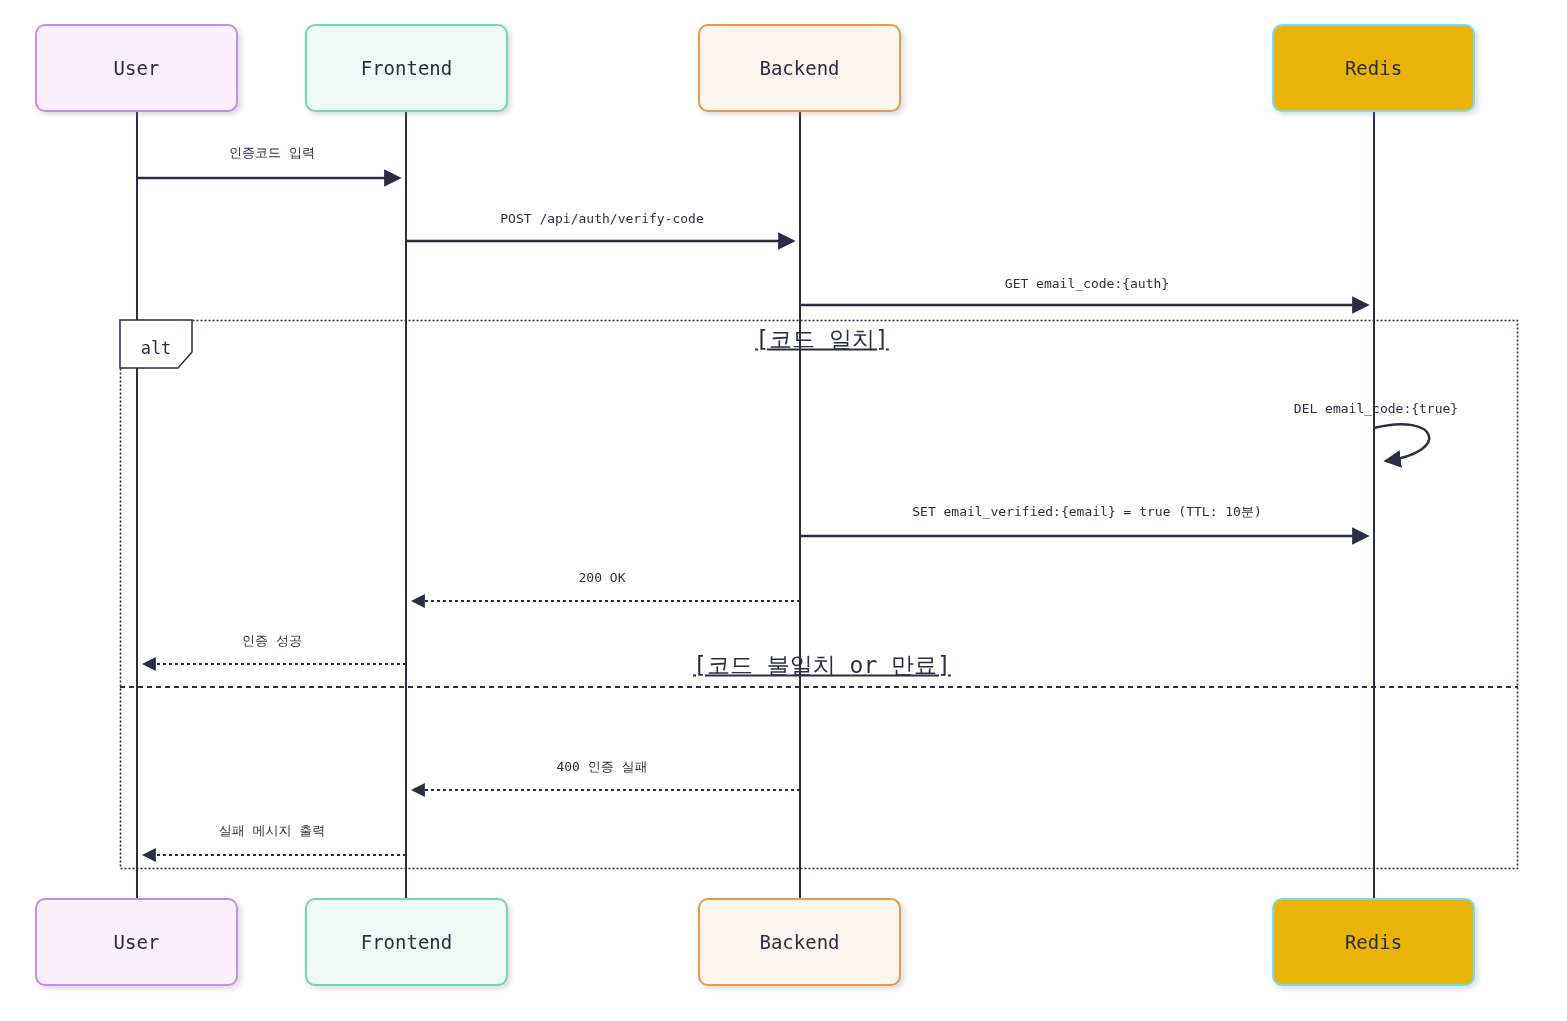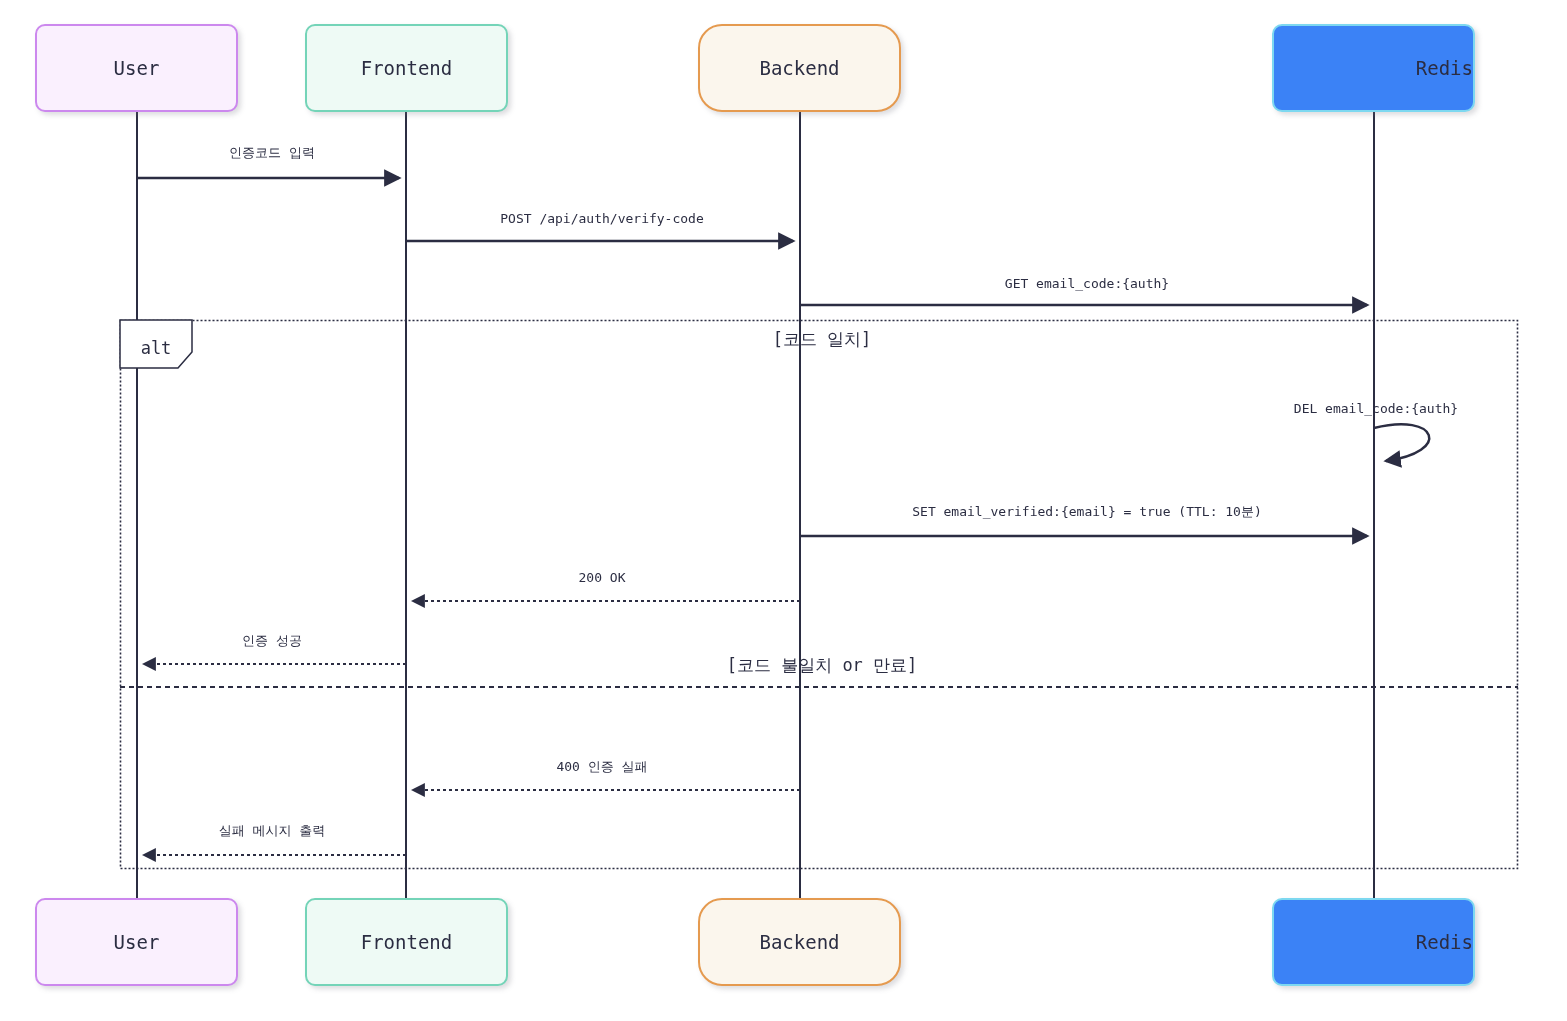--- a/index.html
+++ b/index.html
@@ -20,35 +20,36 @@
     border-radius:10px;
     display:flex;align-items:center;justify-content:center;
     font-size:19px;
     box-shadow:3px 3px 5px rgba(120,120,130,0.25);
     z-index:3;
   }
   .actor.top{top:24px;}
   .actor.bottom{top:898px;}
   .actor-user{background:#faf0fe;border-color:#cc88ee;}
   .actor-frontend{background:#eefaf5;border-color:#74d4b8;}
-  .actor-backend{background:#fbf6ed;border-color:#e59a4f;border-radius:24px;}
-  .actor-redis{background:#3b82f6;border-color:#7dd8f0;justify-content:flex-end;}
+  .actor-backend{background:#fbf6ed;border-color:#e59a4f;}
+  .actor-redis{background:#eab308;border-color:#7dd8f0;}
   .msg-label{
     position:absolute;
     transform:translate(-50%,-50%);
     font-size:13px;
     white-space:nowrap;
     z-index:2;
   }
   .cond-label{
     position:absolute;
     transform:translate(-50%,-50%);
-    font-size:17px;
+    font-size:23px;
     white-space:nowrap;
     z-index:2;
+    text-decoration:underline;
   }
   .alt-tag{
     position:absolute;
     left:120px;top:324px;
     width:72px;height:48px;
     box-sizing:border-box;
     display:flex;align-items:center;justify-content:center;
     font-size:17px;
     z-index:4;
   }
@@ -127,21 +128,21 @@
   <div class="msg-label" style="left:272px;top:153px">
     <span>인증코드 입력</span>
   </div>
   <div class="msg-label" style="left:602px;top:218px">
     <span>POST /api/auth/verify-code</span>
   </div>
   <div class="msg-label" style="left:1087px;top:283px">
     <span>GET email_code:{auth}</span>
   </div>
   <div class="msg-label" style="left:1376px;top:408px">
-    <span>DEL email_code:{auth}</span>
+    <span>DEL email_code:{true}</span>
   </div>
   <div class="msg-label" style="left:1087px;top:512px">
     <span>SET email_verified:{email} = true (TTL: 10분)</span>
   </div>
   <div class="msg-label" style="left:602px;top:577px">
     <span>200 OK</span>
   </div>
   <div class="msg-label" style="left:272px;top:641px">
     <span>인증 성공</span>
   </div>

